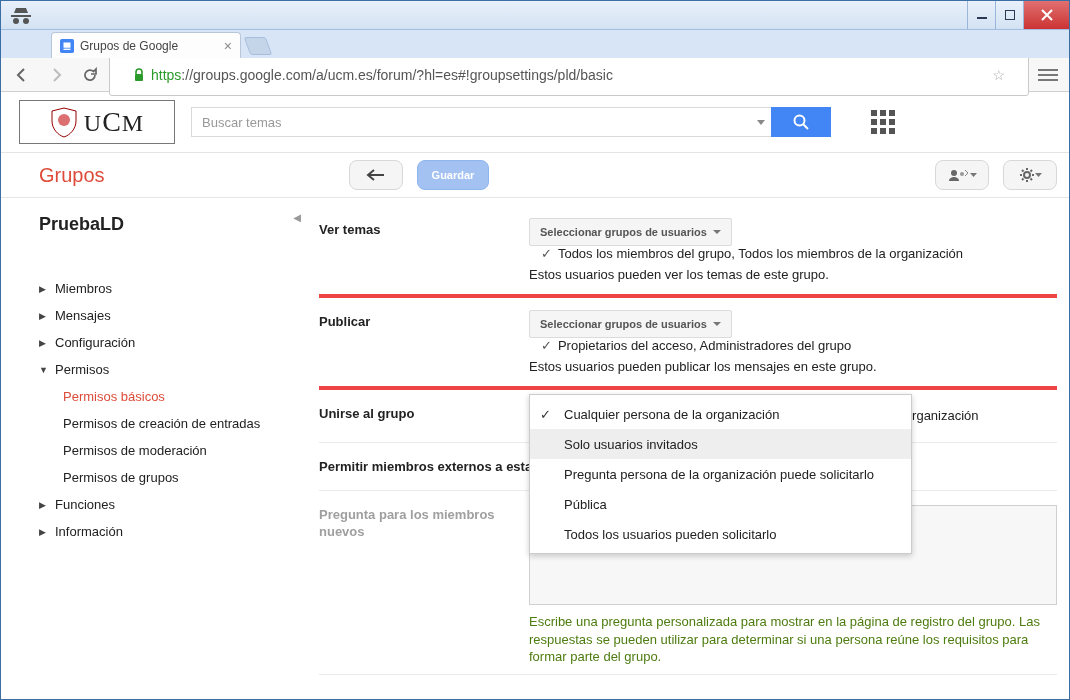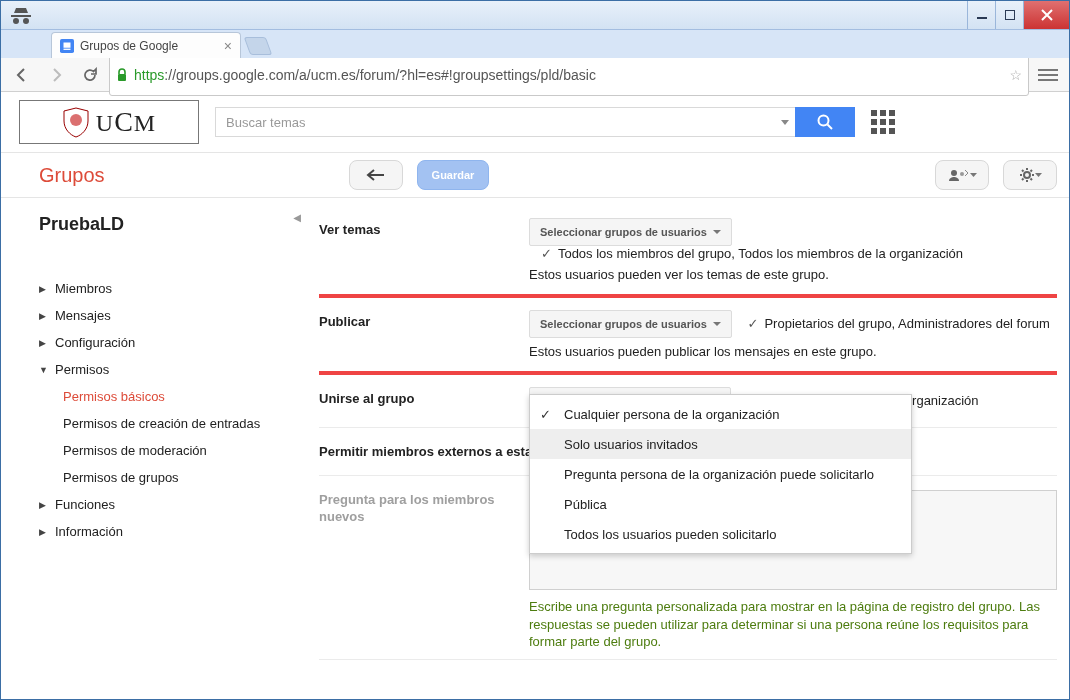--- a/index.html
+++ b/index.html
@@ -17,31 +17,31 @@
   
   .tab-strip { height: 28px; background: #d7e5f7; display:flex; align-items:flex-end; padding-left: 50px; position: relative; }
   .tab { background:#fdfdfd; border:1px solid #b7c6d9; border-bottom:none; height:26px; min-width:190px; border-radius:4px 4px 0 0; display:flex; align-items:center; padding:0 8px; gap:6px; font-size:12px; color:#444; position:relative; }
   .tab .favicon { width:14px; height:14px; }
   .tab .close-x { margin-left:auto; color:#888; font-size:14px; cursor:pointer; }
   .new-tab { margin-left:6px; width:22px; height:18px; background:#c4d5ea; border:1px solid #a8bedb; border-radius:3px; transform: skewX(20deg); margin-bottom:3px; }
   
   
   .addr-row { height:34px; display:flex; align-items:center; gap:4px; padding:0 6px; border-bottom:1px solid #d0d0d0; background:#f7f7f7; }
   .nav-btn { width:30px; height:28px; display:flex; align-items:center; justify-content:center; color:#777; cursor:pointer; border-radius:3px; }
-  .addr { flex:1; height:42px; border:1px solid #c9c9c9; border-radius:3px; background:#fff; display:flex; align-items:center; padding:0 6px; gap:6px; font-size:14px; }
+  .addr { flex:1; height:42px; border:1px solid #c9c9c9; border-radius:3px; background:#fff; display:flex; align-items:center; padding:0 23px; gap:6px; font-size:14px; }
   .lock { color:#2a9a2a; }
   .url-https { color:#2a9a2a; }
   .url-rest { color:#555; }
   .star { color:#aaa; }
   .menu-lines { width:20px; display:flex; flex-direction:column; gap:3px; }
   .menu-lines span { height:2px; background:#777; }
   
   
   .logo-bar { height:60px; display:flex; align-items:center; padding:0 18px; gap:16px; }
-  .ucm-logo { width:180px; height:44px; border:1px solid #777; display:flex; align-items:center; justify-content:center; gap:6px; background:#fff; }
+  .ucm-logo { width:156px; height:44px; border:1px solid #777; display:flex; align-items:center; justify-content:center; gap:6px; background:#fff; }
   .ucm-logo .shield { width:28px; height:32px; }
   .ucm-text { font-family: "Times New Roman", serif; font-size:24px; letter-spacing:1px; }
   .ucm-text .big { font-size:28px; }
   .search-wrap { flex:1; display:flex; max-width:640px; }
   .search-box { flex:1; height:30px; border:1px solid #d9d9d9; border-right:none; background:#fff; display:flex; align-items:center; padding:0 10px; color:#999; position:relative; }
   .search-box .caret { position:absolute; right:6px; top:12px; }
   .search-btn { width:60px; height:30px; background:#4285f4; display:flex; align-items:center; justify-content:center; cursor:pointer; }
   .apps-grid { display:grid; grid-template-columns:repeat(3,6px); grid-template-rows:repeat(3,6px); gap:3px; }
   .apps-grid span { background:#555; }
   
@@ -302,21 +302,21 @@
 
       <div class="row">
         <div class="row-label">Publicar</div>
         <div class="row-ctrl">
           <span class="sel-btn">
               <span>Seleccionar grupos de usuarios</span>
               <span class="caret"></span>
             </span>
           <span class="check-text">
               <span class="ck">✓</span>
-              <span>Propietarios del grupo, Administradores del forum</span>
+              <span>Propietarios del acceso, Administradores del grupo</span>
             </span>
           <div class="desc2">Estos usuarios pueden publicar los mensajes en este grupo.</div>
         </div>
       </div>
 
       <div class="row" style="border-bottom:none;">
         <div class="row-label">Unirse al grupo</div>
         <div class="row-ctrl">
           <span class="sel-btn">
               <span>Seleccionar quién puede unirse</span>

